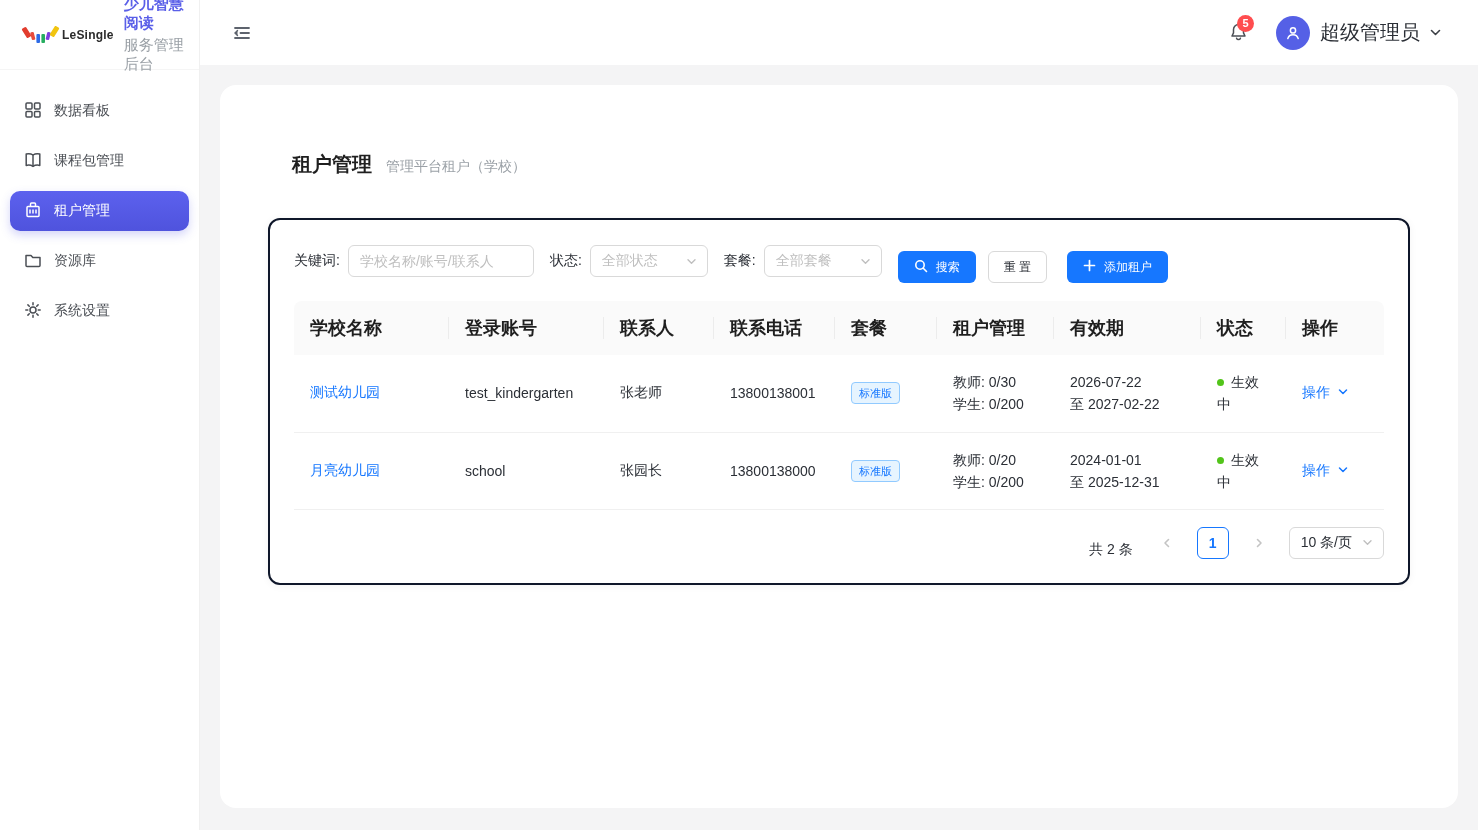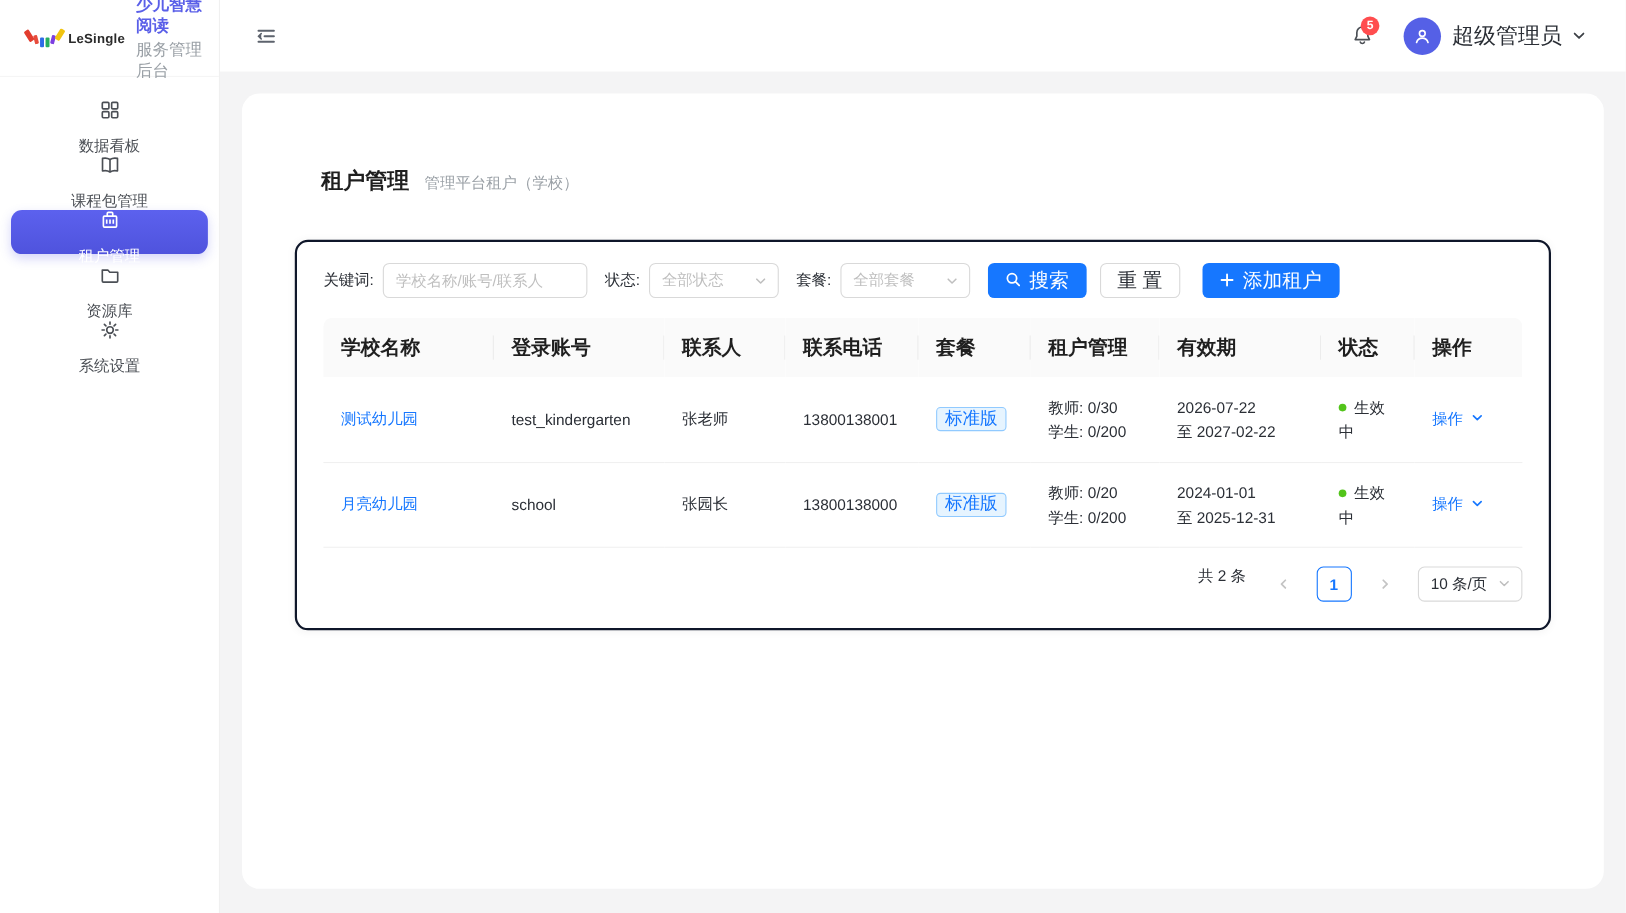--- a/index.html
+++ b/index.html
@@ -14,21 +14,21 @@
   }
   
   .sidebar { position:absolute; left:0; top:0; width:200px; height:830px; background:#fff; border-right:1px solid #f0f0f0; z-index:3; }
   .logo-block { height:70px; display:flex; align-items:center; gap:10px; padding:0 12px 0 20px; border-bottom:1px solid #f5f5f5; }
   .logo-mark { display:flex; align-items:center; line-height:1; }
   .logo-lesingle { font-size:12px; font-weight:700; color:#2b2b2b; margin-top:1px; letter-spacing:.2px; }
   .brand-text { display:flex; flex-direction:column; gap:3px; }
   .brand-title { font-size:15px; font-weight:700; color:#5a5fe8; }
   .brand-sub { font-size:15px; color:#9aa0a6; }
   .menu { padding:21px 10px 0 10px; display:flex; flex-direction:column; gap:10px; }
-  .menu-item { height:40px; border-radius:10px; display:flex; align-items:center; gap:12px; padding:0 14px; color:#4b4f55; cursor:pointer; font-size:14px;flex-direction:column; }
+  .menu-item { height:40px; border-radius:10px; display:flex; align-items:center; gap:12px; padding:0 14px; color:#4b4f55; cursor:pointer; font-size:14px; }
   .menu-item svg { flex:0 0 auto; }
   .menu-item.active { background:linear-gradient(180deg,#5c61ee,#4f53dd); color:#fff; box-shadow:0 4px 10px rgba(84,88,232,.25); }
   
   .header { position:absolute; left:200px; top:0; right:0; height:65px; background:#fff; display:flex; align-items:center; justify-content:space-between; padding:0 36px 0 32px; z-index:2; }
   .collapse-btn { width:22px; height:22px; color:#5d636d; cursor:pointer; display:flex; align-items:center; }
   .header-right { display:flex; align-items:center; }
   .bell-wrap { position:relative; width:22px; height:22px; color:#4b4f55; cursor:pointer; margin-right:26px; }
   .badge { position:absolute; top:-7px; left:9px; min-width:17px; height:17px; padding:0 4px; background:#ff4d4f; color:#fff; font-size:11px; line-height:17px; text-align:center; border-radius:9px; font-weight:600; }
   .avatar { width:34px; height:34px; border-radius:50%; background:#5560e6; display:flex; align-items:center; justify-content:center; cursor:pointer; }
   .user-name { margin-left:10px; font-size:20px; color:#2b2f36; }
@@ -41,39 +41,39 @@
   .page-title { font-size:20px; font-weight:700; color:#1f1f1f; }
   .page-sub { font-size:14px; color:#9aa0a6; }
   
   .panel { margin-top:40px; background:#fff; border:2px solid #0f172a; border-radius:12px; box-shadow:0 1px 8px rgba(0,0,0,.05); padding:19px 24px 24px 24px; }
   .filter-bar { display:flex; align-items:center; }
   .f-label { font-size:14px; color:#2b2f36; margin-right:8px; white-space:nowrap; }
   .f-input { width:186px; height:32px; border:1px solid #d9d9d9; border-radius:6px; padding:0 11px; font-size:14px; color:rgba(0,0,0,.88); outline:none; font-family:inherit; }
   .f-input::placeholder { color:#bfbfbf; }
   .f-select { width:118px; height:32px; border:1px solid #d9d9d9; border-radius:6px; padding:0 10px 0 11px; display:flex; align-items:center; justify-content:space-between; color:#bfbfbf; cursor:pointer; background:#fff; }
   .gap16 { margin-left:16px; } .gap12 { margin-left:12px; } .gap20 { margin-left:20px; }
-  .btn { height:32px; border-radius:6px; display:inline-flex; align-items:center; gap:8px; padding:0 15px; font-size:18px; cursor:pointer; border:1px solid transparent; }
+  .btn { height:32px; border-radius:6px; display:inline-flex; align-items:center; gap:8px; padding:0 15px; font-size:12px; cursor:pointer; border:1px solid transparent;margin-top:12px; }
   .btn-primary { background:#1677ff; color:#fff; }
   .btn-default { background:#fff; color:#2b2f36; border-color:#d9d9d9; }
   
   table { width:100%; border-collapse:collapse; table-layout:fixed; margin-top:18px; }
   thead th { background:#fafafa; font-weight:600; font-size:18px; color:#1f1f1f; text-align:left; padding:15px 16px; position:relative; }
   thead th:first-child { border-top-left-radius:8px; border-bottom-left-radius:0; }
   thead th:last-child { border-top-right-radius:8px; }
   thead th:not(:last-child)::after { content:""; position:absolute; right:0; top:50%; transform:translateY(-50%); width:1px; height:22px; background:#ececec; }
   tbody td { padding:16px; font-size:14px; border-bottom:1px solid #f0f0f0; color:#2b2f36; vertical-align:middle; }
   tbody tr td { height:77px; }
   .school-link { color:#1677ff; cursor:pointer; text-decoration:none; }
-  .tag { display:inline-block; font-size:16px; line-height:20px; padding:0 7px; color:#1677ff; background:#e6f4ff; border:1px solid #91caff; border-radius:4px; }
+  .tag { display:inline-block; font-size:11px; line-height:20px; padding:0 7px; color:#1677ff; background:#e6f4ff; border:1px solid #91caff; border-radius:4px; }
   .two-line { line-height:22px; }
   .status-cell { width:52px; line-height:22px; }
   .dot { display:inline-block; width:7px; height:7px; border-radius:50%; background:#52c41a; margin-right:7px; position:relative; top:-1px; }
   .action-link { color:#1677ff; cursor:pointer; display:inline-flex; align-items:center; gap:7px; }
   
-  .pagination { display:flex; align-items:flex-start; justify-content:flex-end; gap:14px; margin-top:17px; }
+  .pagination { display:flex; align-items:flex-end; justify-content:flex-end; gap:14px; margin-top:17px; }
   .pg-total { color:#2b2f36; margin-right:4px; }
   .pg-btn { width:32px; height:32px; display:flex; align-items:center; justify-content:center; color:#c4c4c4; cursor:default; border-radius:6px; }
   .pg-page { width:32px; height:32px; border:1px solid #1677ff; color:#1677ff; border-radius:6px; display:flex; align-items:center; justify-content:center; font-weight:600; cursor:pointer; background:#fff; }
   .pg-size { height:32px; border:1px solid #d9d9d9; border-radius:6px; background:#fff; display:flex; align-items:center; gap:10px; padding:0 10px 0 11px; color:#2b2f36; cursor:pointer; }
   .chev { display:flex; color:#bfbfbf; }
 </style>
 </head>
 <body>
 
 <aside class="sidebar">

